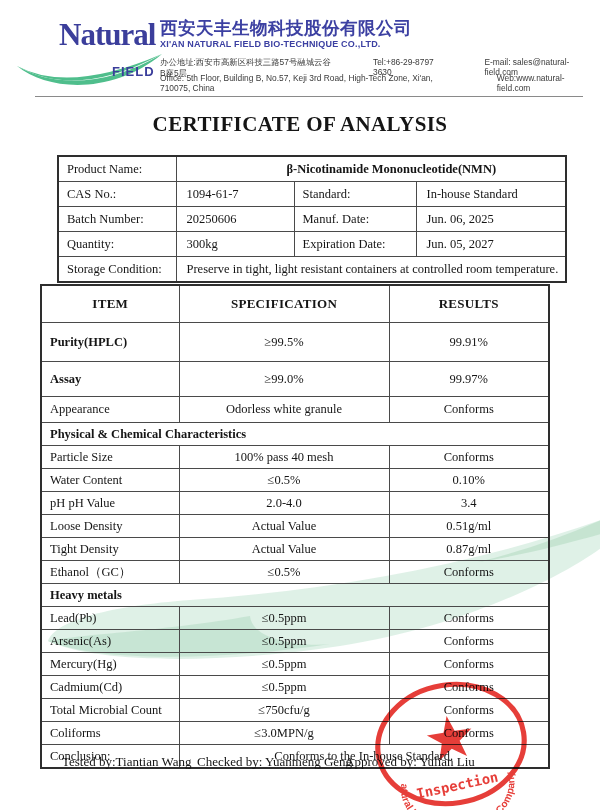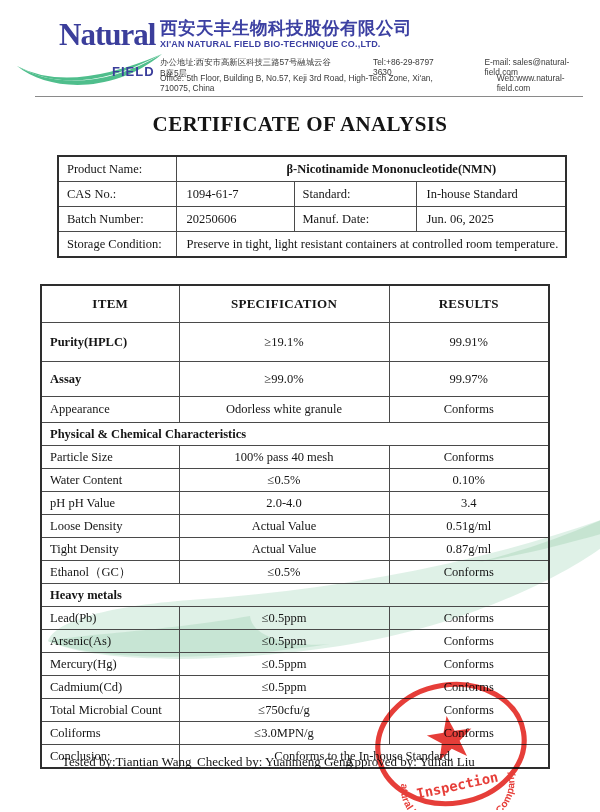--- a/index.html
+++ b/index.html
@@ -112,41 +112,47 @@
       <td class="lbl">Standard:</td>
       <td class="val">In-house Standard</td>
     </tr>
     <tr>
       <td class="lbl">Batch Number:</td>
       <td class="val">20250606</td>
       <td class="lbl">Manuf. Date:</td>
       <td class="val">Jun. 06, 2025</td>
     </tr>
     <tr>
+      <td class="lbl">Quantity:</td>
+      <td class="val">300kg</td>
+      <td class="lbl">Expiration Date:</td>
+      <td class="val">Jun. 05, 2027</td>
+    </tr>
+    <tr>
       <td class="lbl">Storage Condition:</td>
       <td class="val" colspan="3">Preserve in tight, light resistant containers at controlled room temperature.</td>
     </tr>
   </tbody>
     </table>
 
   <table class="spec-table">
     <colgroup>
         <col style="width:138px">
         <col style="width:210px">
         <col style="width:160px">
       </colgroup>
     <tbody>
         <tr>
       <th>ITEM</th>
       <th>SPECIFICATION</th>
       <th>RESULTS</th>
     </tr>
     <tr class="r-xl">
       <td class="item bold">Purity(HPLC)</td>
-      <td class="ctr">≥19.1%</td>
+      <td class="ctr">≥99.5%</td>
       <td class="ctr">99.91%</td>
     </tr>
     <tr class="r-lg">
       <td class="item bold">Assay</td>
       <td class="ctr">≥99.0%</td>
       <td class="ctr">99.97%</td>
     </tr>
     <tr class="r-md">
       <td class="item">Appearance</td>
       <td class="ctr">Odorless white granule</td>

